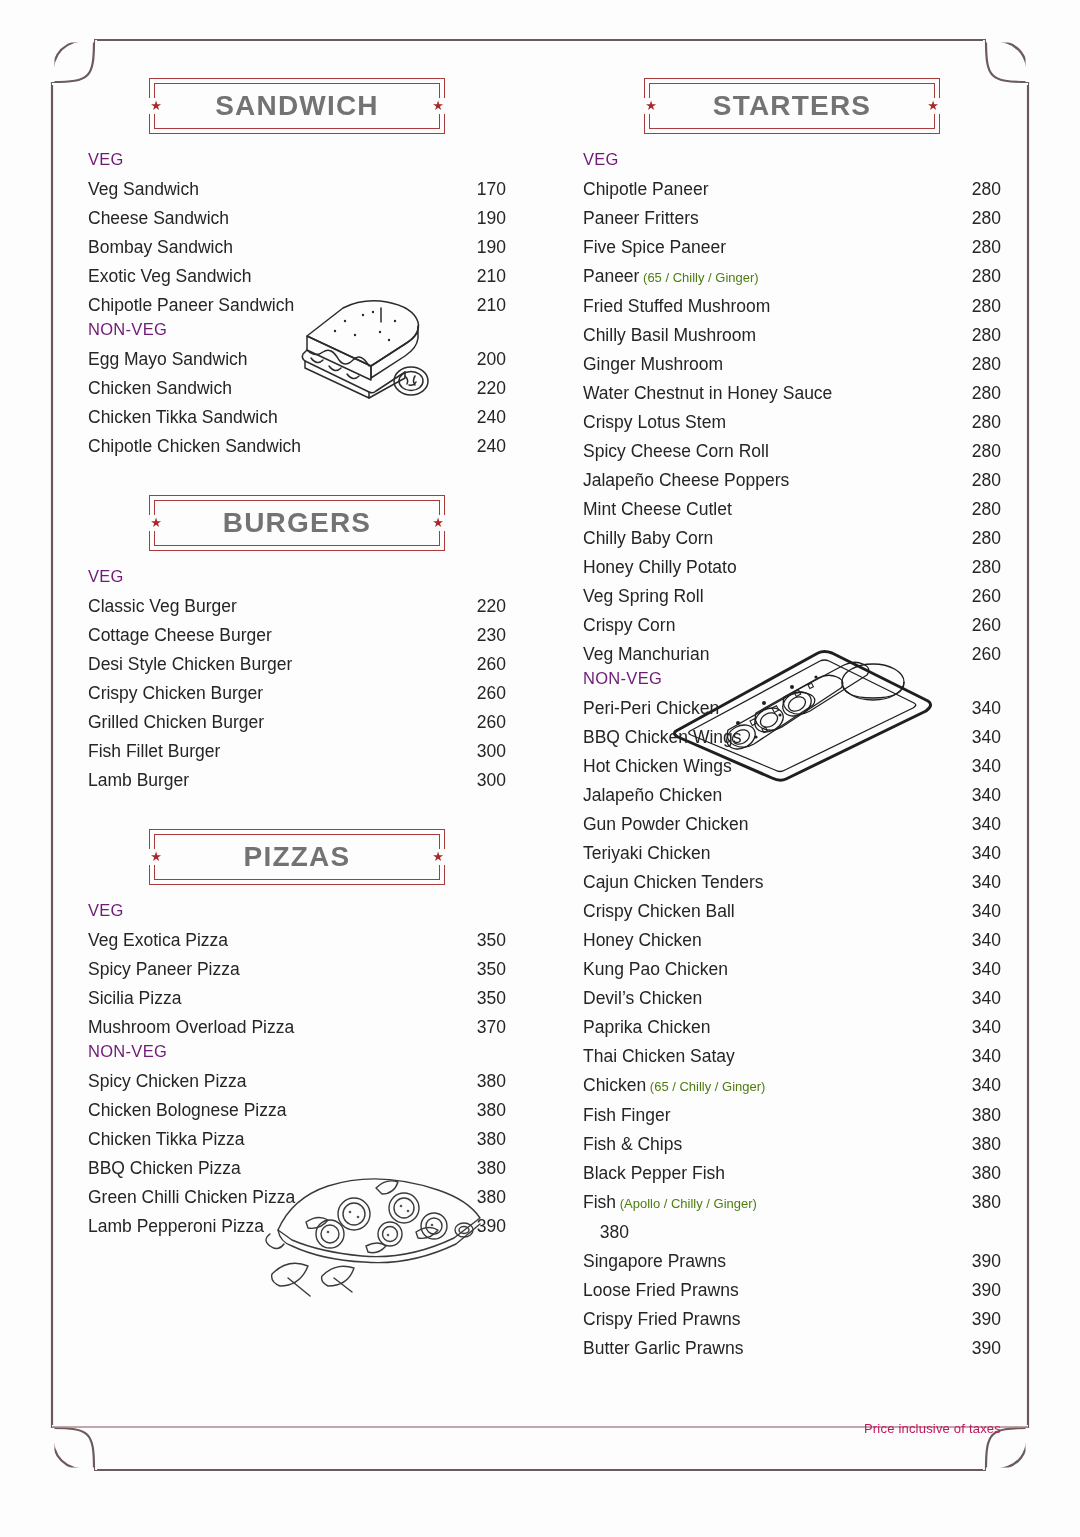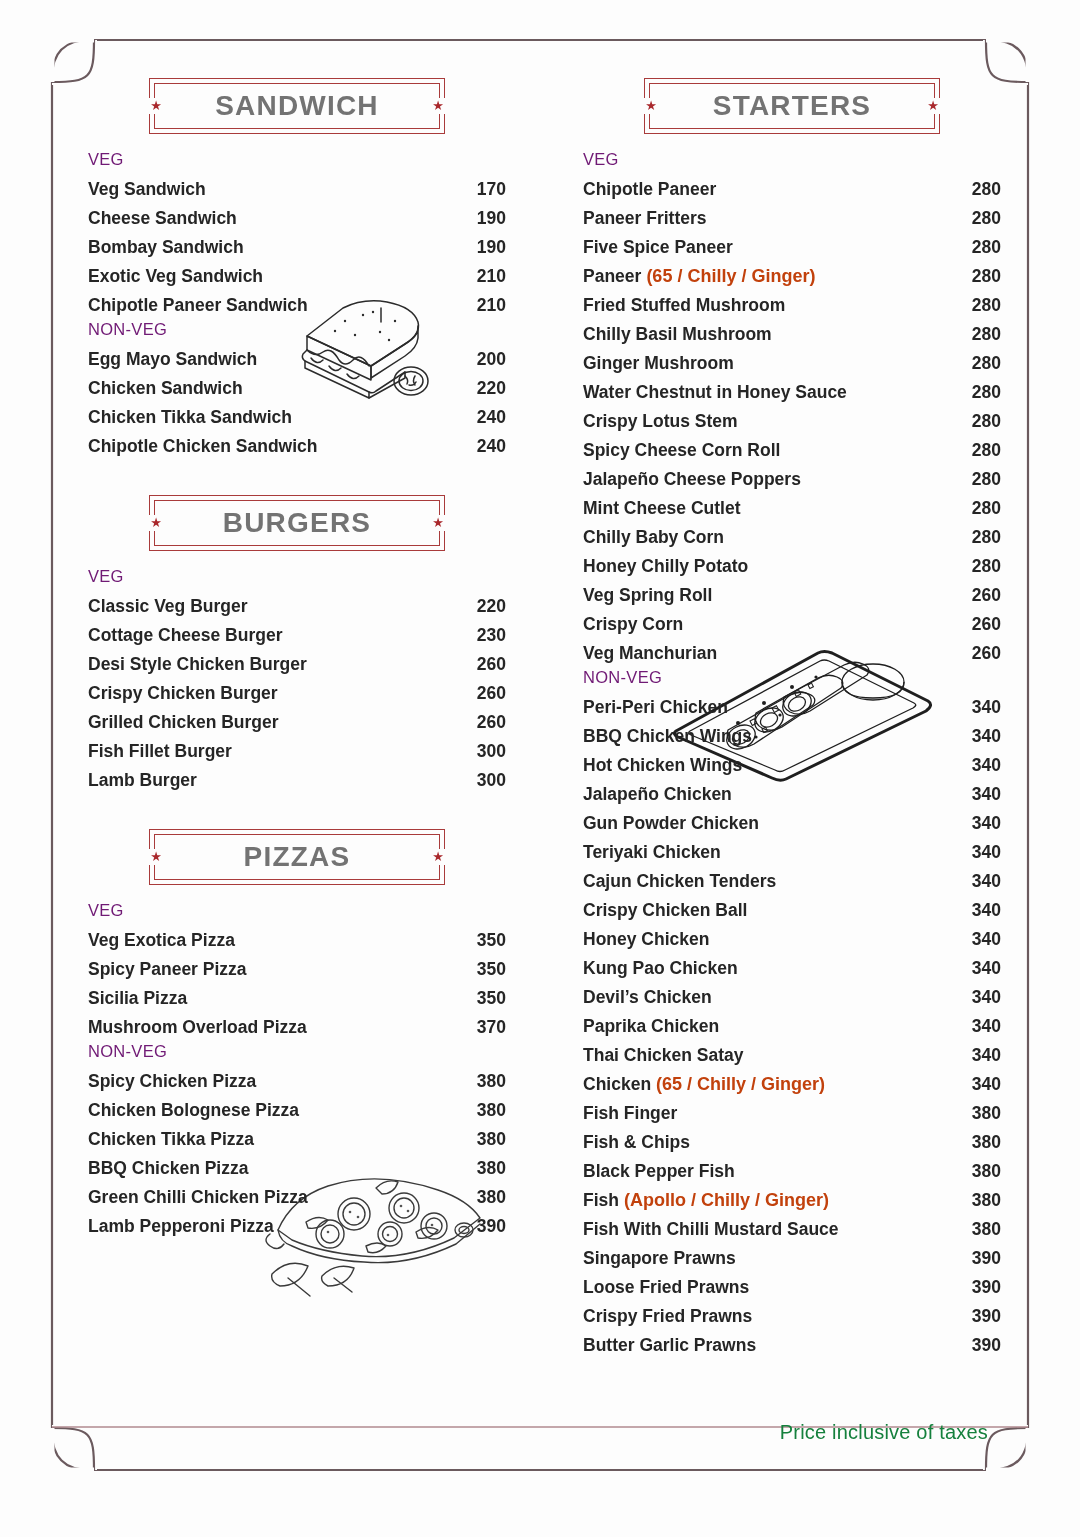--- a/index.html
+++ b/index.html
@@ -94,57 +94,57 @@
 
   
   .subhead {
     color: #701a75;
     font-size: 16.5px;
     font-weight: normal;
     letter-spacing: 0.3px;
     margin-bottom: 6px;
   }
 
-  .items { list-style: none; font-weight: bold; }
+  .items { list-style: none; }
 
   .item {
     display: flex;
     align-items: baseline;
     justify-content: space-between;
     font-size: 17.5px;
     color: #252525;
     line-height: 29px;
     white-space: nowrap;
   }
   .item-name { flex: 0 1 auto; }
   .item-variant {
-    font-size: 18px;
-    color: #c2410c;
+    font-size: 13px;
+    color: #4d7c0f;
   }
   .item-price {
     flex: 0 0 auto;
     font-size: 17.5px;
     color: #252525;
     text-align: right;
     min-width: 46px;
     padding-left: 12px;
   }
 
   
   .sec-body { margin-top: 16px; }
   .group + .group { }
   .section + .section { margin-top: 34px; }
 
   
   .footer-note {
     position: absolute;
-    right: 92px;
+    right: 79px;
     top: 1421px;
-    font-size: 20px;
-    color: #15803d;
+    font-size: 13px;
+    color: #be185d;
     letter-spacing: 0.2px;
   }
 
   
   .illus { position: absolute; pointer-events: none; }
   .illus svg { display: block; }
   #illus-sandwich   { left: 285px; top: 288px; }
   #illus-pizza      { left: 258px; top: 1172px; }
   #illus-springroll { left: 668px; top: 645px; }
 </style>
@@ -594,21 +594,20 @@
                 </li>
                 <li class="item">
                   <span class="item-name">Black Pepper Fish</span>
                   <span class="item-price">380</span>
                 </li>
                 <li class="item">
                   <span class="item-name">Fish<span class="item-variant"> (Apollo / Chilly / Ginger)</span></span>
                   <span class="item-price">380</span>
                 </li>
                 <li class="item">
-                  <span class="item-name">Fish With Chilli Mustard Sauce</span>
                   <span class="item-price">380</span>
                 </li>
                 <li class="item">
                   <span class="item-name">Singapore Prawns</span>
                   <span class="item-price">390</span>
                 </li>
                 <li class="item">
                   <span class="item-name">Loose Fried Prawns</span>
                   <span class="item-price">390</span>
                 </li>

